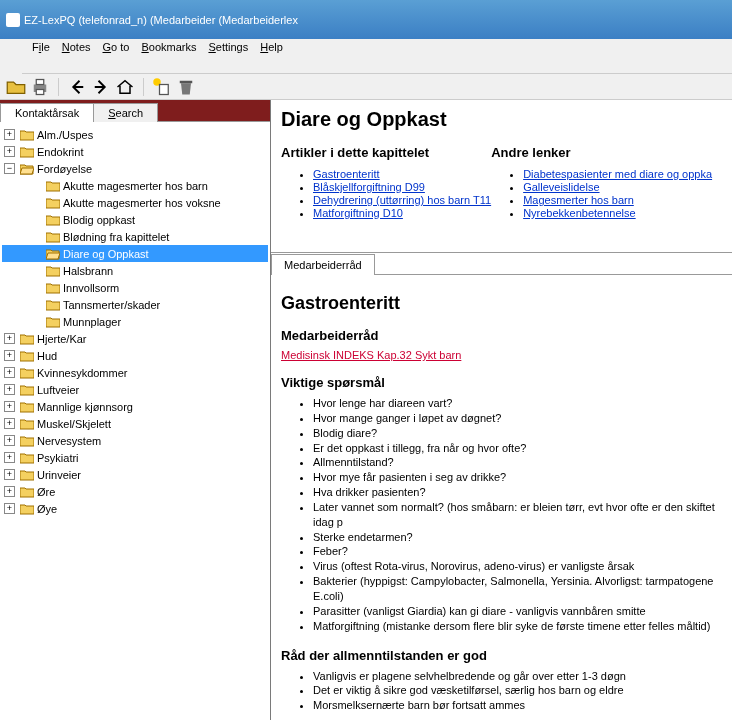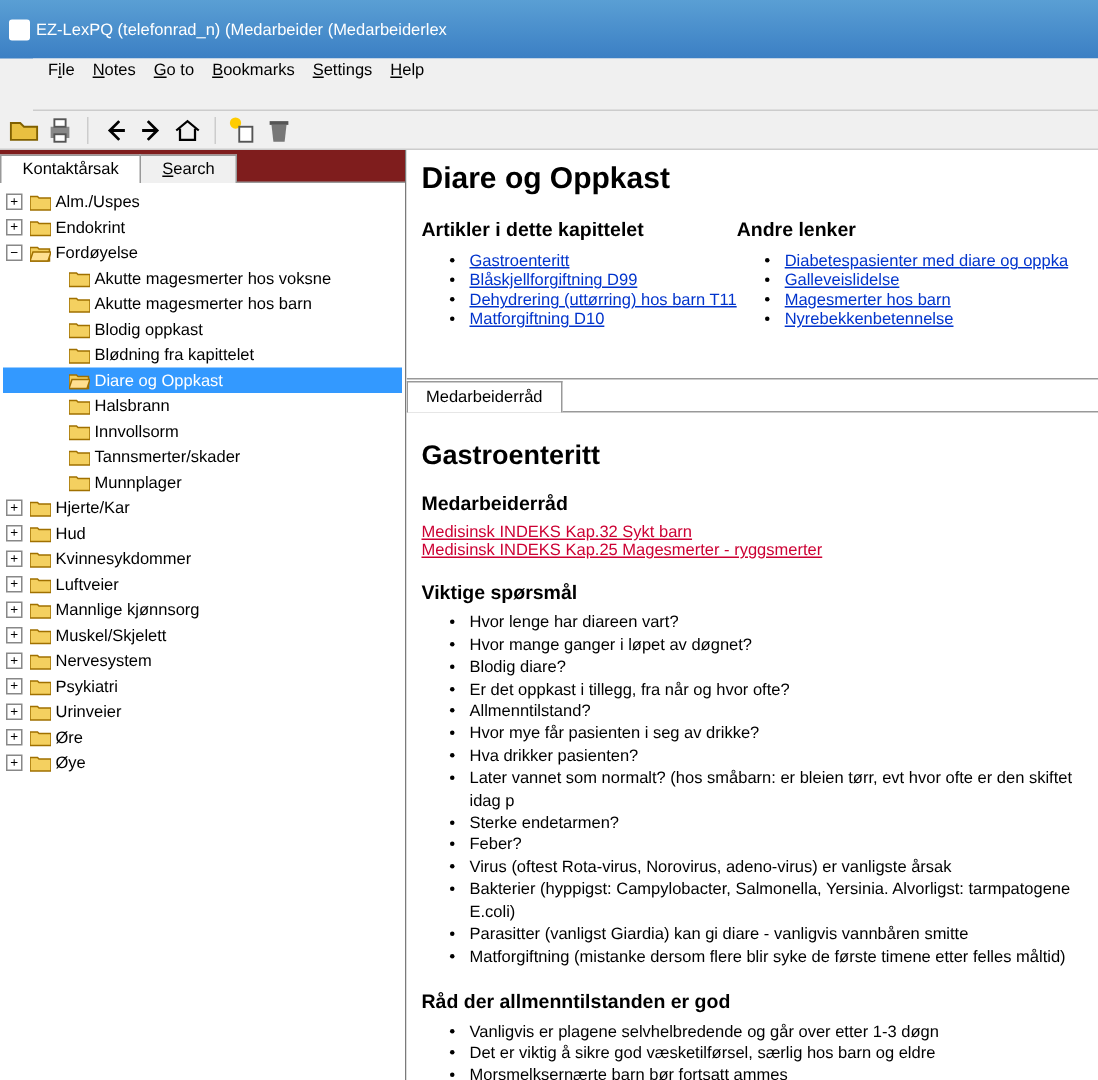--- a/index.html
+++ b/index.html
@@ -138,28 +138,28 @@
               <path fill="#f4d060" stroke="#a07000" d="M0 2h5l1 1h7v8H0z"></path>
               <path fill="#ffe090" stroke="#a07000" d="M2 5h12l-2 6H0z"></path>
             </svg></span>
           <span>Fordøyelse</span>
         </div>
         <div class="tree-node" style="padding-left:28px">
           <span class="plusbox none"></span>
           <span class="folder-icon"><svg viewBox="0 0 14 12">
               <path fill="#f4d060" stroke="#a07000" d="M0 2h5l1 1h8v8H0z"></path>
             </svg></span>
+          <span>Akutte magesmerter hos barn</span>
+        </div>
+        <div class="tree-node" style="padding-left:28px">
+          <span class="plusbox none"></span>
+          <span class="folder-icon"><svg viewBox="0 0 14 12">
+              <path fill="#f4d060" stroke="#a07000" d="M0 2h5l1 1h8v8H0z"></path>
+            </svg></span>
           <span>Akutte magesmerter hos voksne</span>
-        </div>
-        <div class="tree-node" style="padding-left:28px">
-          <span class="plusbox none"></span>
-          <span class="folder-icon"><svg viewBox="0 0 14 12">
-              <path fill="#f4d060" stroke="#a07000" d="M0 2h5l1 1h8v8H0z"></path>
-            </svg></span>
-          <span>Akutte magesmerter hos barn</span>
         </div>
         <div class="tree-node" style="padding-left:28px">
           <span class="plusbox none"></span>
           <span class="folder-icon"><svg viewBox="0 0 14 12">
               <path fill="#f4d060" stroke="#a07000" d="M0 2h5l1 1h8v8H0z"></path>
             </svg></span>
           <span>Blodig oppkast</span>
         </div>
         <div class="tree-node" style="padding-left:28px">
           <span class="plusbox none"></span>
@@ -312,21 +312,20 @@
     <div class="subtab-bar">
       <div class="subtab">Medarbeiderråd</div>
     </div>
 
     <div class="content-inner bodytext">
       <h2 class="article">Gastroenteritt</h2>
 
       <h3 class="sub">Medarbeiderråd</h3>
       <div id="medlinks">
           <div><a class="redlink">Medisinsk INDEKS Kap.32 Sykt barn</a></div>
-          <div><a class="redlink">Medisinsk INDEKS Kap.25 Magesmerter - ryggsmerter</a></div>
         </div>
 
       <h3 class="sub">Viktige spørsmål</h3>
       <ul id="viktige">
           <li>Hvor lenge har diareen vart?</li>
           <li>Hvor mange ganger i løpet av døgnet?</li>
           <li>Blodig diare?</li>
           <li>Er det oppkast i tillegg, fra når og hvor ofte?</li>
           <li>Allmenntilstand?</li>
           <li>Hvor mye får pasienten i seg av drikke?</li>

